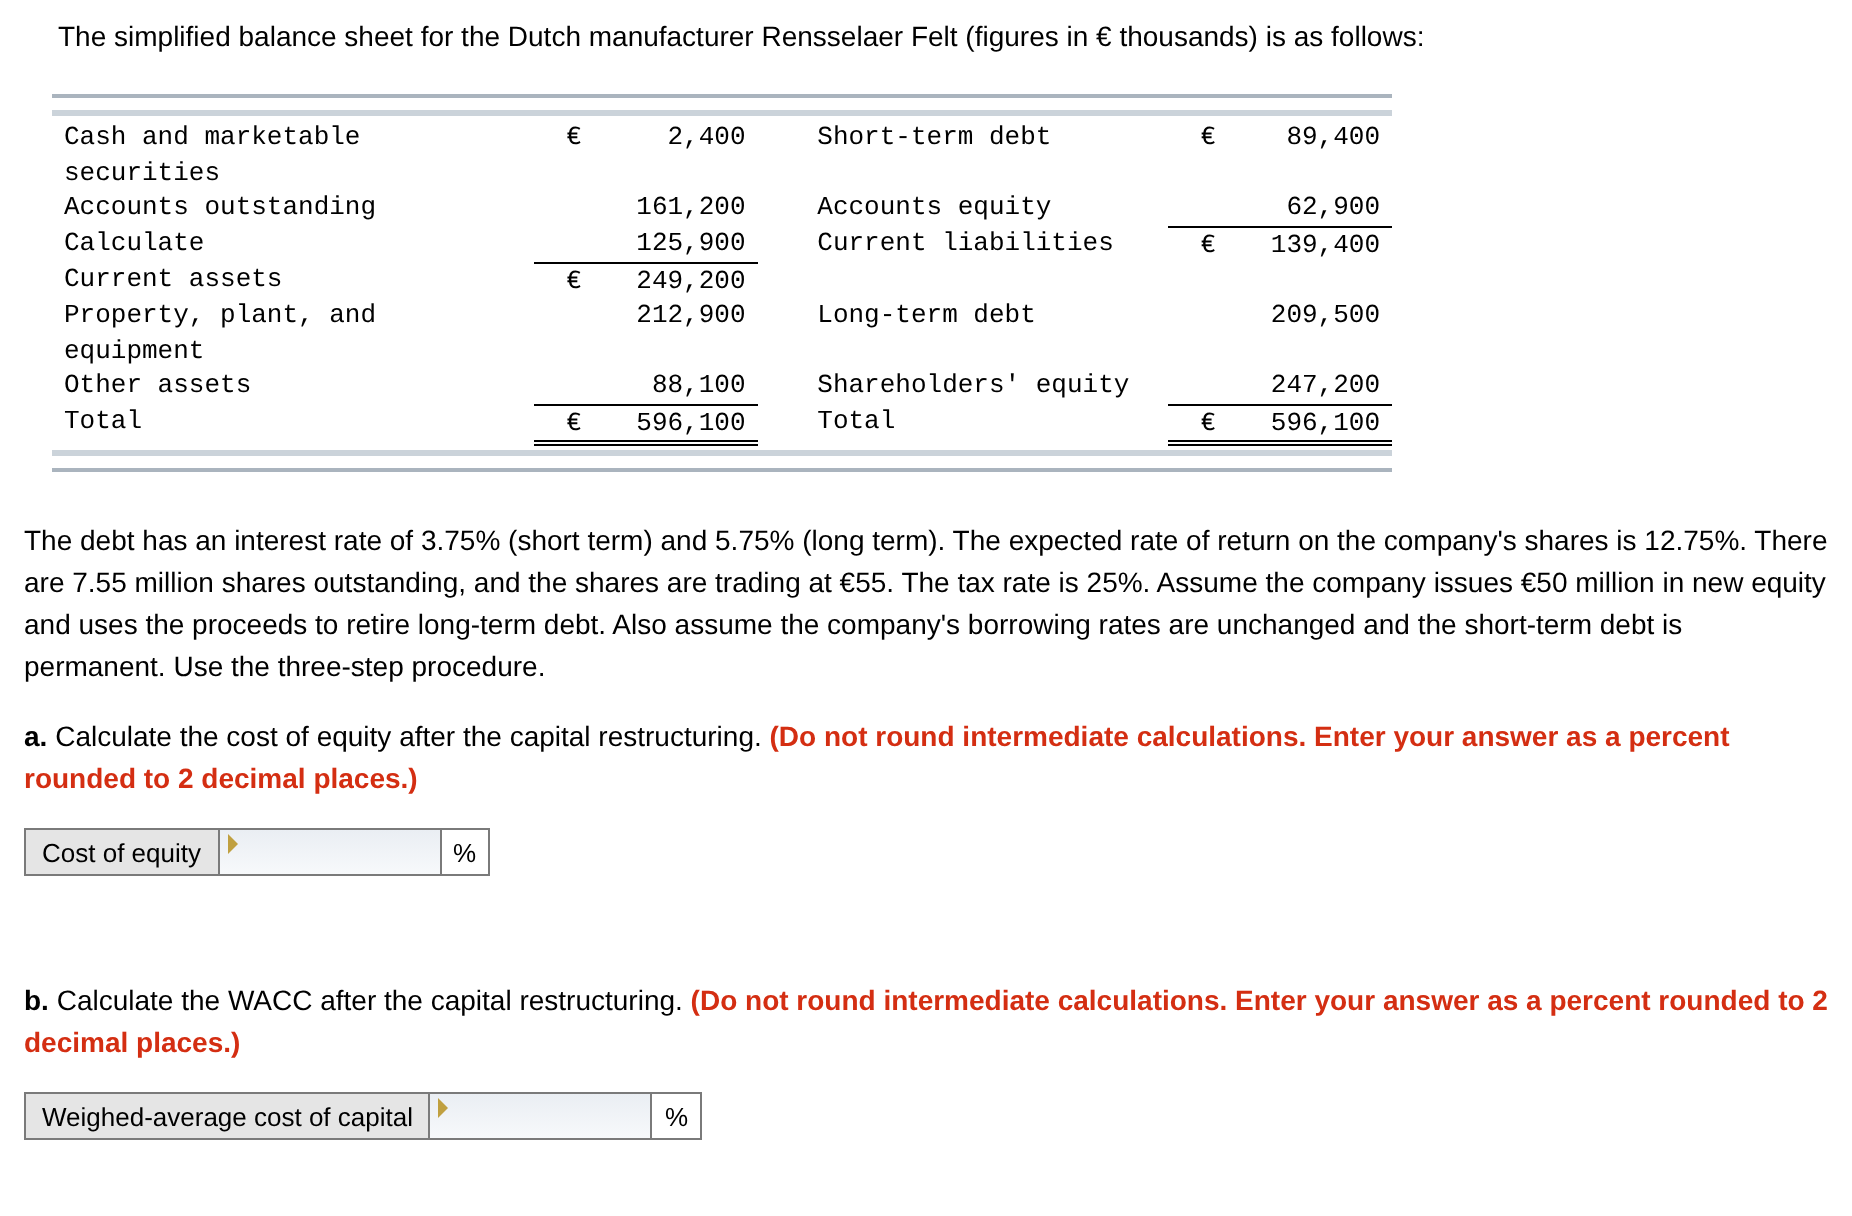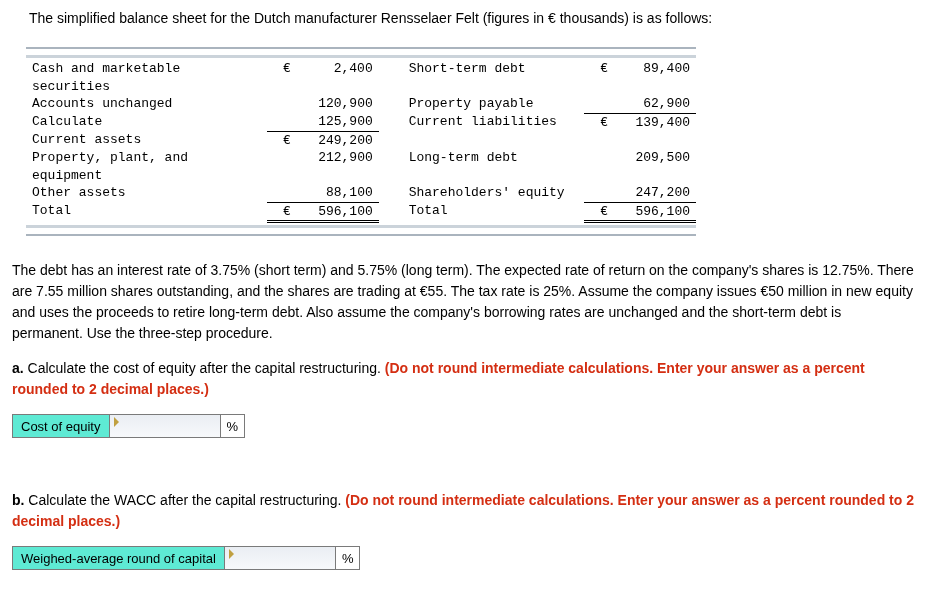--- a/index.html
+++ b/index.html
@@ -64,21 +64,21 @@
   .answer-row {
     display: inline-flex;
     align-items: stretch;
     border: 1px solid #7a7a7a;
     height: 22px;
     margin-bottom: 52px;
     font-size: 13px;
   }
   .answer-row .lbl {
     padding: 2px 8px;
-    background: #5eead4;
+    background: #e5e5e5;
     border-right: 1px solid #7a7a7a;
     display:flex; align-items:center;
   }
   .answer-row .inp {
     width: 110px;
     background: linear-gradient(#eaeef3,#f7f9fb);
     border-right: 1px solid #7a7a7a;
     position:relative;
   }
   .answer-row .inp::before {
@@ -117,25 +117,25 @@
         <tr>
           <td class="label">Cash and marketable securities</td>
           <td class="cur">€</td>
           <td class="amt">2,400</td>
           <td class="gap"></td>
           <td class="label2">Short-term debt</td>
           <td class="cur2">€</td>
           <td class="amt2">89,400</td>
         </tr>
         <tr>
-          <td class="label">Accounts unchanged</td>
+          <td class="label">Accounts outstanding</td>
           <td class="cur"></td>
-          <td class="amt">120,900</td>
-          <td class="gap"></td>
-          <td class="label2">Property payable</td>
+          <td class="amt">161,200</td>
+          <td class="gap"></td>
+          <td class="label2">Accounts equity</td>
           <td class="cur2" style="border-bottom: 1px solid rgb(0, 0, 0);"></td>
           <td class="amt2" style="border-bottom: 1px solid rgb(0, 0, 0);">62,900</td>
         </tr>
         <tr>
           <td class="label">Calculate</td>
           <td class="cur" style="border-bottom: 1px solid rgb(0, 0, 0);"></td>
           <td class="amt" style="border-bottom: 1px solid rgb(0, 0, 0);">125,900</td>
           <td class="gap"></td>
           <td class="label2">Current liabilities</td>
           <td class="cur2">€</td>
@@ -194,21 +194,21 @@
     <input type="text" style="">
   </div>
   <div class="unit">%</div>
 </div>
 
 <div class="question">
   <span class="bold">b.</span><span> Calculate the WACC after the capital restructuring. </span><span class="red">(Do not round intermediate calculations. Enter your answer as a percent rounded to 2 decimal places.)</span>
 </div>
 
 <div class="answer-row" style="margin-bottom:0">
-  <div class="lbl">Weighed-average round of capital</div>
+  <div class="lbl">Weighed-average cost of capital</div>
   <div class="inp">
     <input type="text" style="">
   </div>
   <div class="unit">%</div>
 </div>
 
 
 
 
 </body></html>

